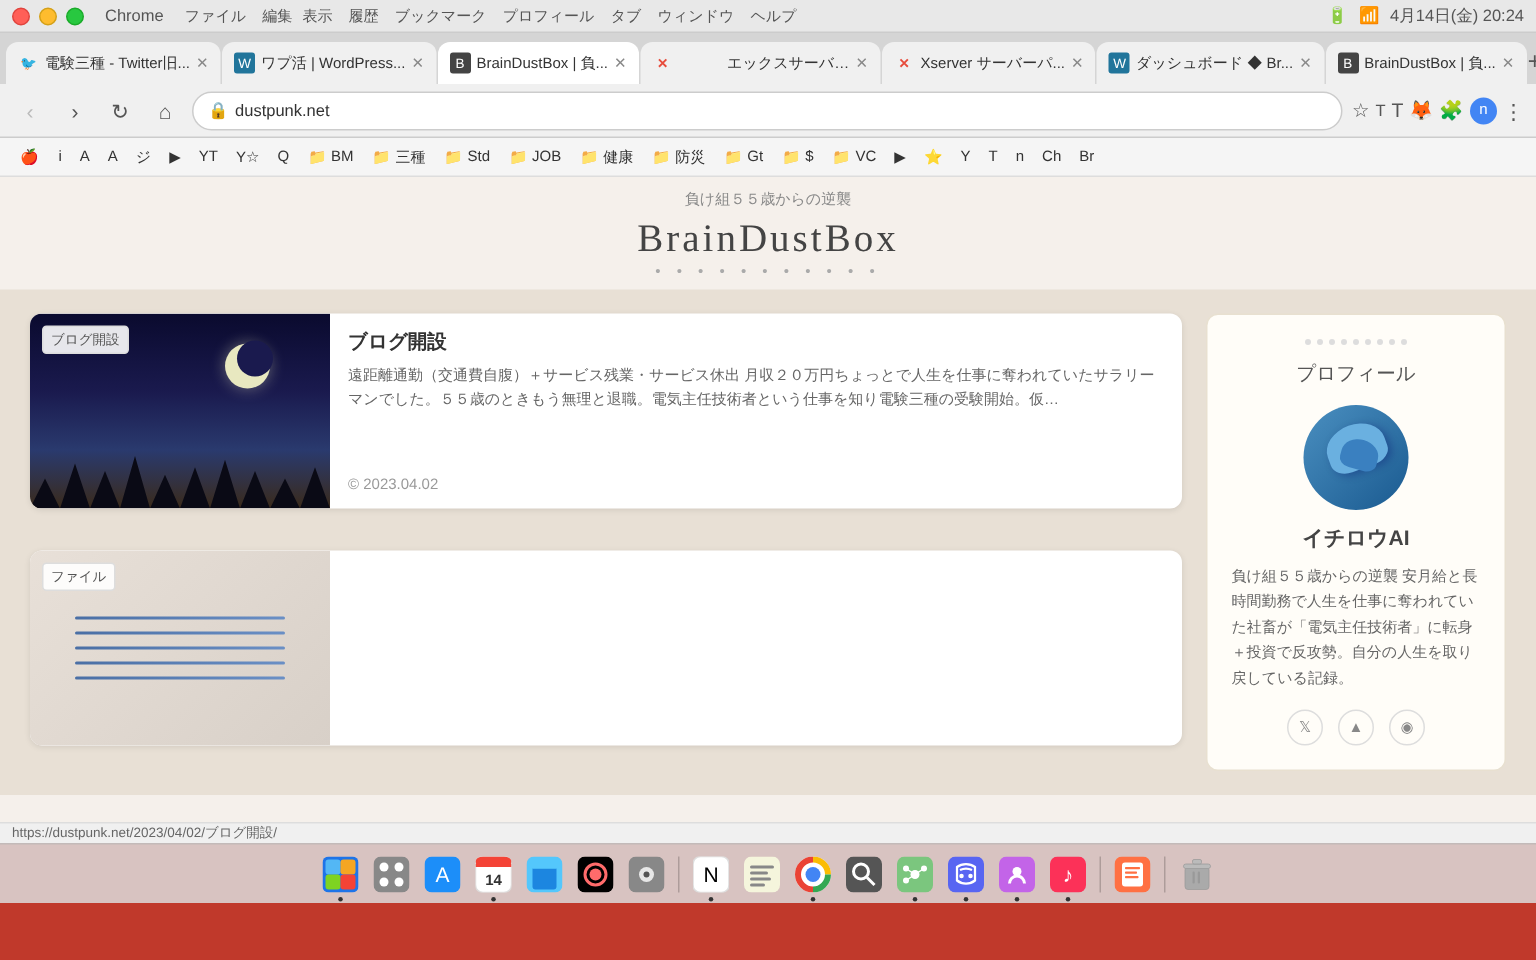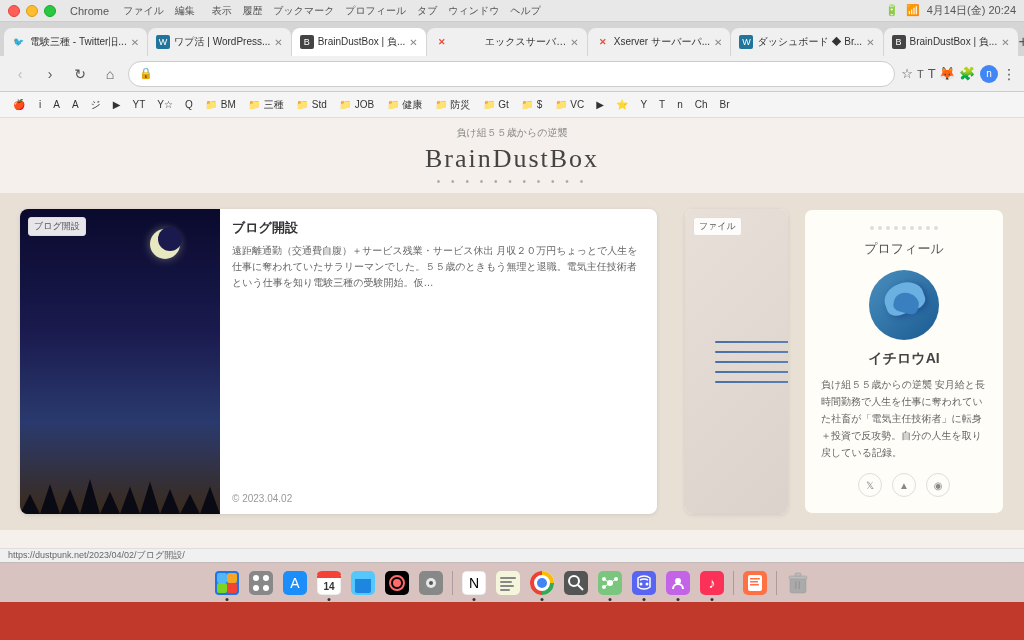--- a/index.html
+++ b/index.html
@@ -209,21 +209,21 @@
       display: flex;
       gap: 16px;
       padding: 10px 20px;
       max-width: 100%;
     }
 
     
     .articles-col {
       flex: 1;
       display: flex;
-      flex-direction: row;
+      flex-direction: column;
       gap: 28px;
     }
 
     .article-card {
       background: #fff;
       border-radius: 8px;
       display: flex;
       overflow: hidden;
       box-shadow: 0 1px 4px rgba(0,0,0,0.1);
       min-height: 130px;
@@ -483,21 +483,21 @@
 <body>
 
 <div class="title-bar">
   <div class="title-bar-left">
     <span class="traffic-light tl-red"></span>
     <span class="traffic-light tl-yellow"></span>
     <span class="traffic-light tl-green"></span>
     <span style="margin-left:8px; font-size:11px; color:#555;">Chrome</span>
     <span style="font-size:10px; color:#555; margin-left:8px;">
       <span style="margin-right:8px;">ファイル</span>
-      <span style="margin-right:14px;">編集</span>
+      <span style="margin-right:4px;">編集</span>
       <span style="margin-right:8px;">表示</span>
       <span style="margin-right:8px;">履歴</span>
       <span style="margin-right:8px;">ブックマーク</span>
       <span style="margin-right:8px;">プロフィール</span>
       <span style="margin-right:8px;">タブ</span>
       <span style="margin-right:8px;">ウィンドウ</span>
       <span>ヘルプ</span>
     </span>
   </div>
   <div class="title-bar-right">
@@ -550,20 +550,21 @@
   </div>
 </div>
 
 <div class="address-bar-row">
   <div class="nav-btn disabled">‹</div>
   <div class="nav-btn">›</div>
   <div class="nav-btn">↻</div>
   <div class="nav-btn">⌂</div>
   <div class="address-bar">
     <span style="margin-right:4px; font-size:11px;">🔒</span>
+    <span style="flex:1;">dustpunk.net</span>
   </div>
   <div class="address-bar-icons">
     <span>☆</span>
     <span style="font-size:11px;">T</span>
     <span>T</span>
     <span>🦊</span>
     <span>🧩</span>
     <span style="width:18px;height:18px;background:#4285f4;border-radius:50%;display:inline-flex;align-items:center;justify-content:center;color:#fff;font-size:10px;">n</span>
     <span style="font-size:14px;">⋮</span>
   </div>

